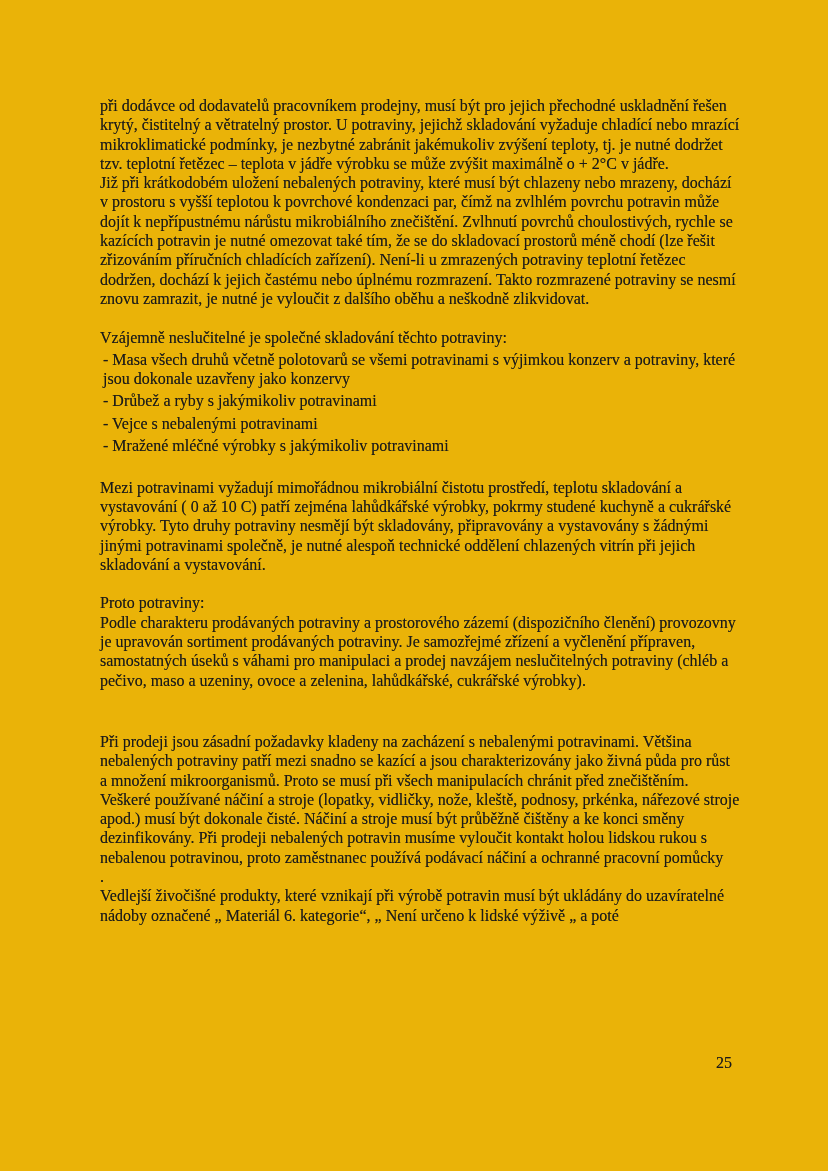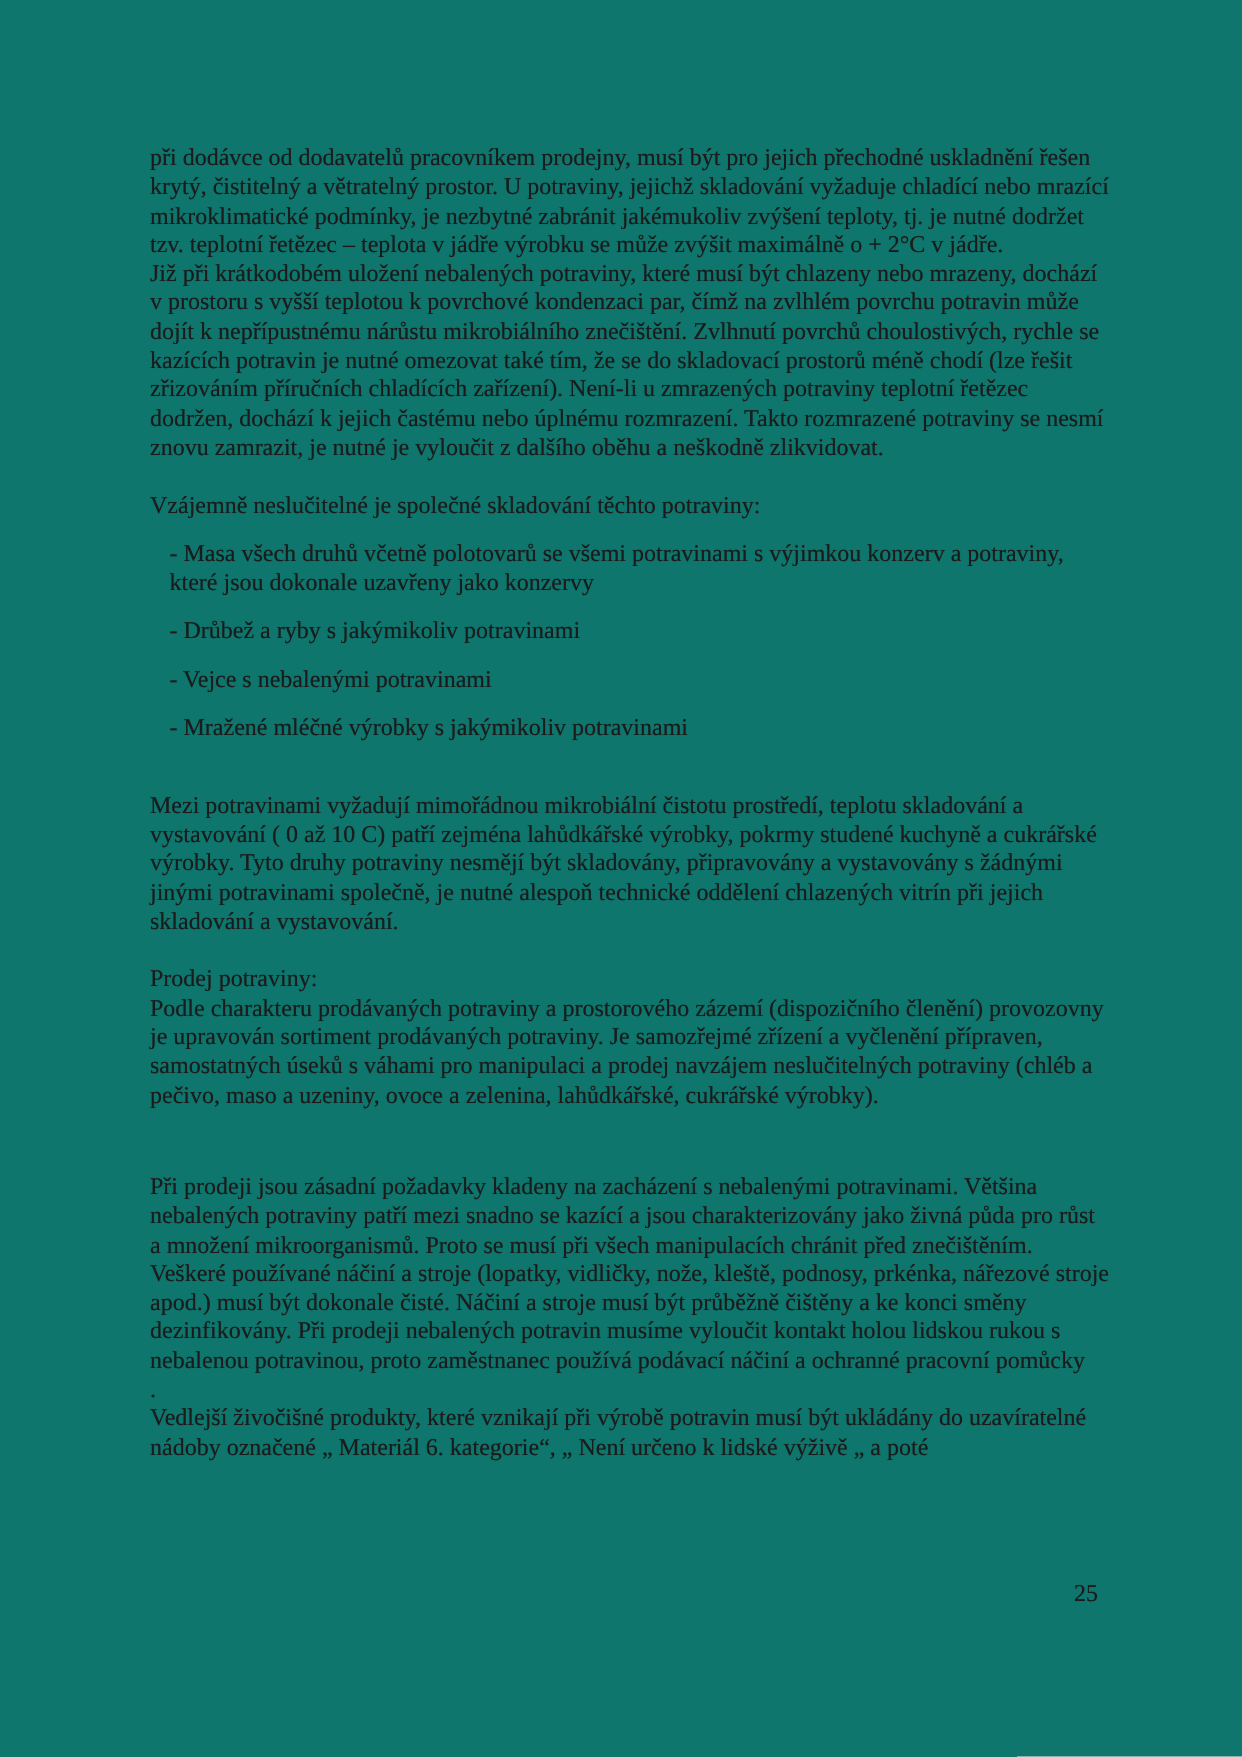--- a/index.html
+++ b/index.html
@@ -5,21 +5,21 @@
   html, body {
     margin: 0;
     padding: 0;
     background: #e9e9e9;
   }
   .page {
     position: relative;
     width: 828px;
     height: 1171px;
     margin: 0 auto;
-    background: #0f766e;
+    background: #eab308;
     overflow: hidden;
     font-family: "Liberation Serif", "DejaVu Serif", serif;
     font-size: 16px;
     line-height: 19.3px;
     color: #1b1b1b;
     text-rendering: optimizeLegibility;
   }
   
   .page * {
     text-shadow: 0 0 0.45px rgba(20,20,20,0.55);
@@ -37,21 +37,21 @@
   }
   .heading {
     font-weight: normal;
   }
   ul.plain-list {
     margin: 0;
     padding: 0;
     list-style: none;
   }
   ul.plain-list li {
-    margin: 13px;
+    margin: 3px;
     padding: 0;
   }
   
   .gap-1 { height: 19.3px; }   
   .gap-2 { height: 42px; }     
   .page-number {
     position: absolute;
     right: 96px;
     top: 1053px;
     font-size: 16px;
@@ -78,21 +78,21 @@
       <li>- Vejce s nebalenými potravinami</li>
       <li>- Mražené mléčné výrobky s jakýmikoliv potravinami</li>
     </ul>
 
     <div class="gap-1"></div>
 
     <p>Mezi potravinami vyžadují mimořádnou mikrobiální čistotu prostředí, teplotu skladování a vystavování ( 0 až 10 C) patří zejména lahůdkářské výrobky, pokrmy studené kuchyně a cukrářské výrobky. Tyto druhy potraviny nesmějí být skladovány, připravovány a vystavovány s žádnými jinými potravinami společně, je nutné alespoň technické oddělení chlazených vitrín při jejich skladování a vystavování.</p>
 
     <div class="gap-1"></div>
 
-    <p class="heading">Prodej potraviny:</p>
+    <p class="heading">Proto potraviny:</p>
 
     <p>Podle charakteru prodávaných potraviny a prostorového zázemí (dispozičního členění) provozovny je upravován sortiment prodávaných potraviny. Je samozřejmé zřízení a vyčlenění přípraven, samostatných úseků s váhami pro manipulaci a prodej navzájem neslučitelných potraviny (chléb a pečivo, maso a uzeniny, ovoce a zelenina, lahůdkářské, cukrářské výrobky).</p>
 
     <div class="gap-2"></div>
 
     <p>Při prodeji jsou zásadní požadavky kladeny na zacházení s nebalenými potravinami. Většina nebalených potraviny patří mezi snadno se kazící a jsou charakterizovány jako živná půda pro růst a množení mikroorganismů. Proto se musí při všech manipulacích chránit před znečištěním. Veškeré používané náčiní a stroje (lopatky, vidličky, nože, kleště, podnosy, prkénka, nářezové stroje apod.) musí být dokonale čisté. Náčiní a stroje musí být průběžně čištěny a ke konci směny dezinfikovány. Při prodeji nebalených potravin musíme vyloučit kontakt holou lidskou rukou s nebalenou potravinou, proto zaměstnanec používá podávací náčiní a ochranné pracovní pomůcky</p>
 
     <p>.</p>
 
 

